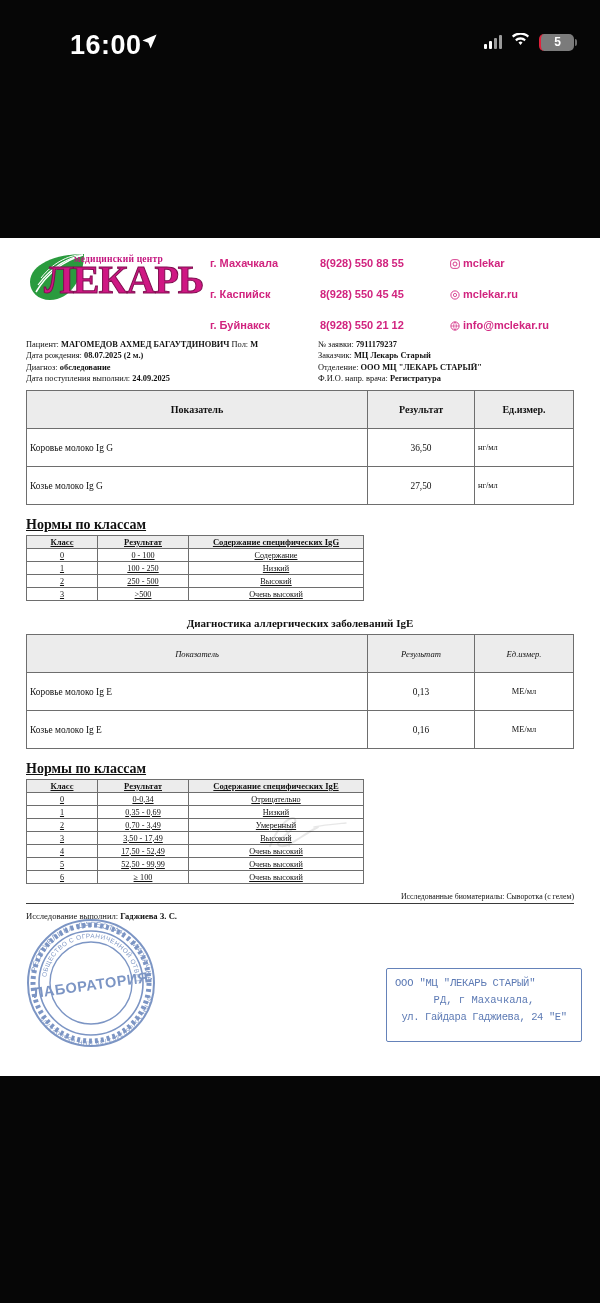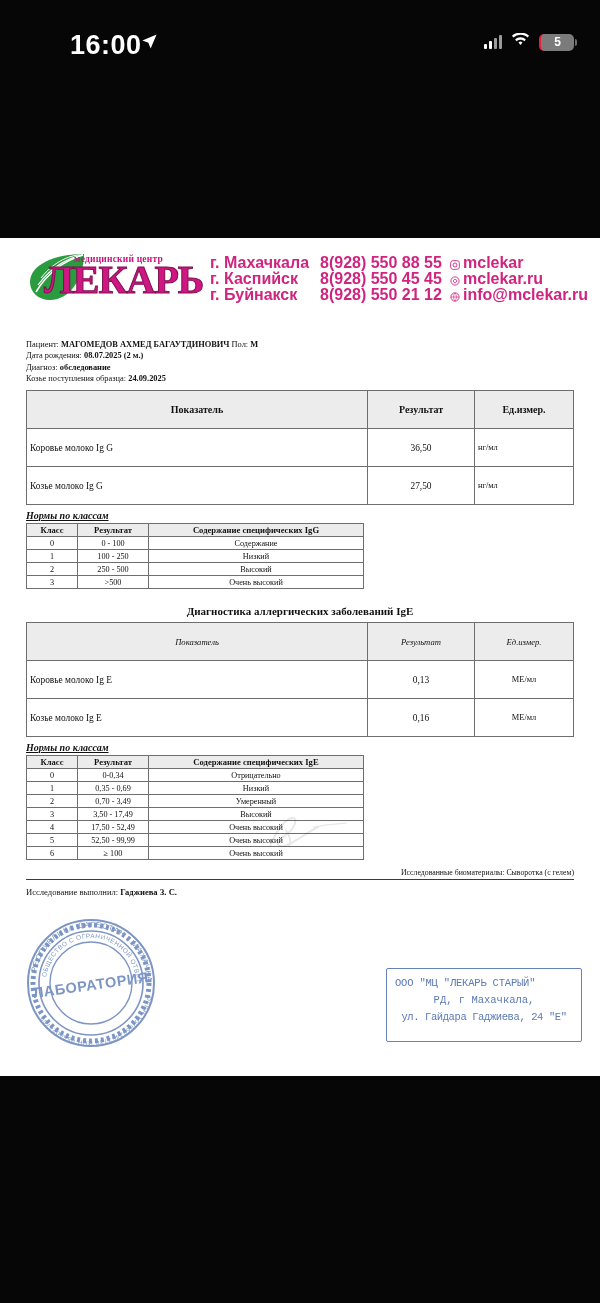--- a/index.html
+++ b/index.html
@@ -52,22 +52,22 @@
   }
   .logo-word{
     position:absolute;left:18px;top:7px;
     color:#cf1783;font-family:"Liberation Serif", serif;font-weight:bold;
     font-size:40px;letter-spacing:-1px;line-height:42px;
     -webkit-text-stroke:1px #7d0d4e;
   }
   .contacts{
     position:absolute;left:210px;top:18px;
     display:grid;grid-template-columns:110px 130px auto;
-    row-gap:2px;
-    font-family:"Liberation Sans", sans-serif;font-weight:bold;font-size:16px;
+    row-gap:17px;
+    font-family:"Liberation Sans", sans-serif;font-weight:bold;font-size:11px;
     color:#d1247f;
   }
   .contacts span{line-height:14px;white-space:nowrap;}
   .ico{display:inline-block;vertical-align:-2px;margin-right:3px;}
 
   
   .info{position:relative;margin:29px 26px 0 26px;height:46px;
         font-family:"Liberation Serif", serif;font-size:8.4px;line-height:11.4px;}
   .info .col{position:absolute;top:0;}
   .info .left{left:0;}
@@ -81,25 +81,25 @@
   .main-tbl th{background:#ececec;font-weight:bold;text-align:center;font-size:10px;}
   .main-tbl td.name{text-align:left;}
   .main-tbl td.res{text-align:center;width:100px;}
   .main-tbl td.unit{text-align:left;width:92px;font-size:8.4px;}
   .main-tbl th.c2{width:100px;}
   .main-tbl th.c3{width:92px;}
 
   .ige-tbl th{font-style:italic;font-weight:normal;font-size:8.6px;}
 
   .norm-h{
-    margin:5px 0 2px 26px;font-family:"Liberation Serif", serif;font-size:10px;
-    font-weight:bold;text-decoration:underline;display:inline-block;font-style:italic;
+    margin:12px 0 2px 26px;font-family:"Liberation Serif", serif;font-size:14px;
+    font-weight:bold;text-decoration:underline;display:inline-block;
   }
   .norm-tbl{width:338px;margin:0 0 0 26px;font-size:8.2px;}
-  .norm-tbl th,.norm-tbl td{border:1px solid #6e6e6e;text-align:center;height:12px;padding:0 2px;}
+  .norm-tbl th,.norm-tbl td{border:1px solid #6e6e6e;text-align:center;height:12px;padding:0 12px;text-decoration:underline;}
   .norm-tbl th{background:#ececec;font-weight:bold;font-size:8.6px;}
   .norm-tbl td.k{width:46px;}
   .norm-tbl td.v{width:66px;}
   .norm-tbl th.k{width:46px;}
   .norm-tbl th.v{width:66px;}
 
   .sect-title{
     text-align:center;font-family:"Liberation Serif", serif;font-weight:bold;
     font-size:11px;margin:16px 0 4px 0;
   }
@@ -211,22 +211,40 @@
         </div>
         <div>
           <span>Дата рождения:</span>
           <b>08.07.2025 (2 м.)</b>
         </div>
         <div>
           <span>Диагноз:</span>
           <b>обследование</b>
         </div>
         <div>
-          <span>Козье поступления образца:</span>
+          <span>Дата поступления выполнил:</span>
           <b>24.09.2025</b>
+        </div>
+      </div>
+      <div class="col right">
+        <div>
+          <span>№ заявки:</span>
+          <b>7911179237</b>
+        </div>
+        <div>
+          <span>Заказчик:</span>
+          <b>МЦ Лекарь Старый</b>
+        </div>
+        <div>
+          <span>Отделение:</span>
+          <b>ООО МЦ "ЛЕКАРЬ СТАРЫЙ"</b>
+        </div>
+        <div>
+          <span>Ф.И.О. напр. врача:</span>
+          <b>Регистратура</b>
         </div>
       </div>
     </div>
 
     
     <table class="main-tbl">
       <tbody>
           <tr>
         <th>Показатель</th>
         <th class="c2">Результат</th>

